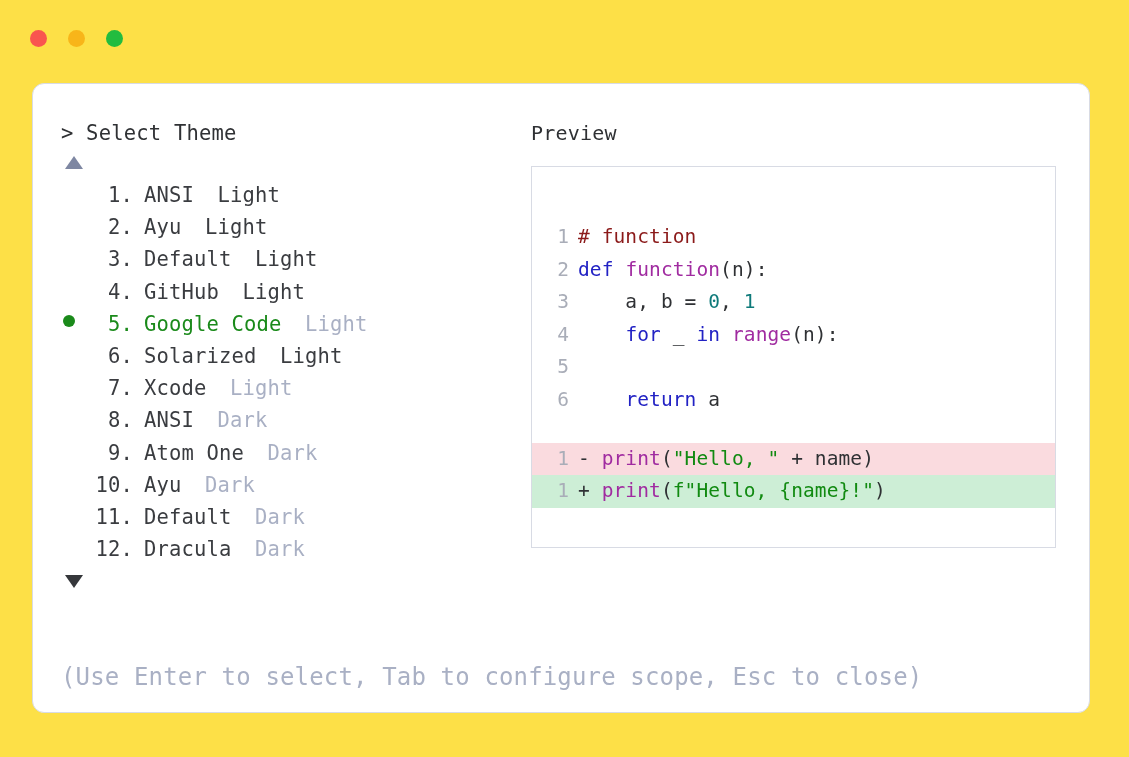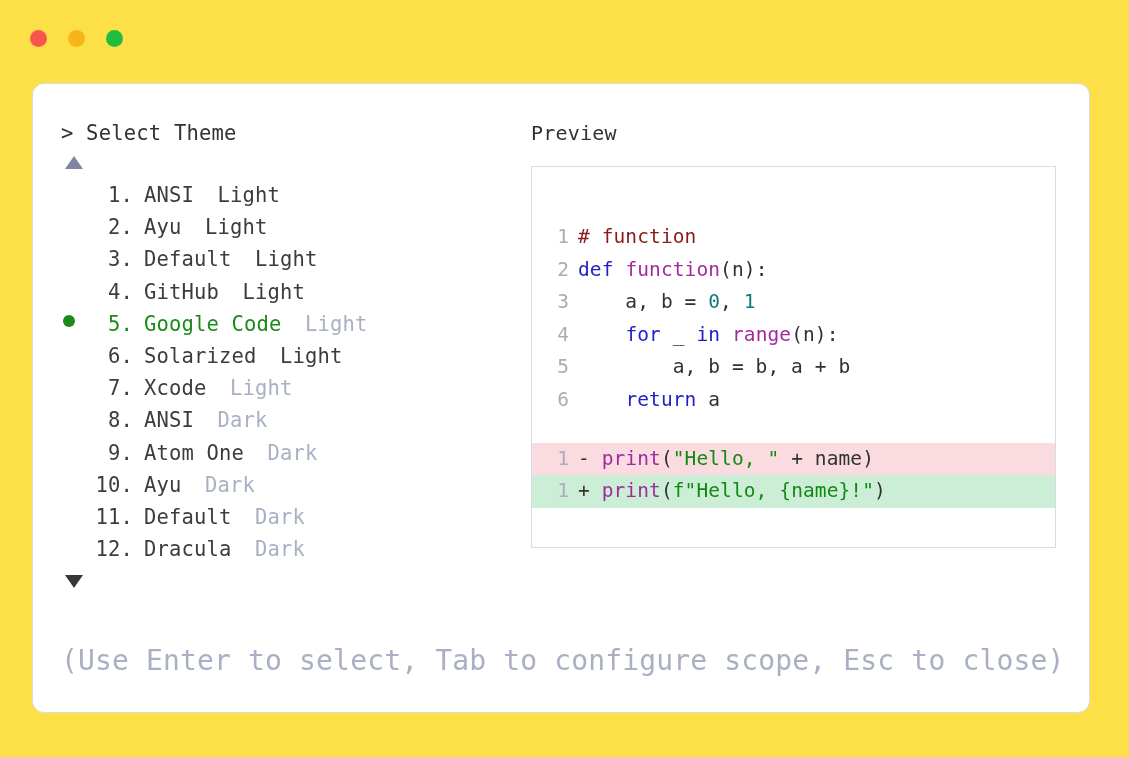--- a/index.html
+++ b/index.html
@@ -155,22 +155,22 @@
   .diff-block { margin-top: 26px; }
   .cline.del { background: #fadbdf; }
   .cline.add { background: #cdeed6; }
   .cline.del .gutter, .cline.add .gutter { color: #a9adb8; }
   .sign { color: #2f3134; }
 
   
   .hint {
     position: absolute;
     left: 28px;
-    top: 562px;
-    font-size: 28px;
+    top: 578px;
+    font-size: 24px;
     line-height: 30px;
     color: #a9b0c4;
     white-space: pre;
     letter-spacing: 0.15px;
   }
 </style>
 </head>
 <body>
 
 <div class="screen">
@@ -284,21 +284,21 @@
 
         <div class="col-right">
           <div class="preview-title">Preview</div>
 
           <div class="code-box">
             <div class="code-lines" id="code-lines">
                 <div class="cline"><span class="gutter">1</span><span class="ctext"><span class="cmt"># function</span></span></div>
                 <div class="cline"><span class="gutter">2</span><span class="ctext"><span class="kw">def </span><span class="fn">function</span><span class="pln">(n):</span></span></div>
                 <div class="cline"><span class="gutter">3</span><span class="ctext"><span class="pln">    a, b = </span><span class="numl">0</span><span class="pln">, </span><span class="numl">1</span></span></div>
                 <div class="cline"><span class="gutter">4</span><span class="ctext"><span class="pln">    </span><span class="kw">for</span><span class="pln"> _ </span><span class="kw">in</span><span class="pln"> </span><span class="fn">range</span><span class="pln">(n):</span></span></div>
-                <div class="cline"><span class="gutter">5</span><span class="ctext"><span class="pln">        a, b = b, a + b</span></span></div>
+                <div class="cline"><span class="gutter">5</span></div>
                 <div class="cline"><span class="gutter">6</span><span class="ctext"><span class="pln">    </span><span class="kw">return</span><span class="pln"> a</span></span></div>
               </div>
             <div class="diff-block" id="diff-block">
                 <div class="cline del"><span class="gutter">1</span><span class="ctext"><span class="sign">- </span><span class="fn">print</span><span class="pln">(</span><span class="str">"Hello, "</span><span class="pln"> + name)</span></span></div>
                 <div class="cline add"><span class="gutter">1</span><span class="ctext"><span class="sign">+ </span><span class="fn">print</span><span class="pln">(</span><span class="str">f"Hello, {name}!"</span><span class="pln">)</span></span></div>
               </div>
           </div>
         </div>
 
       </div>

